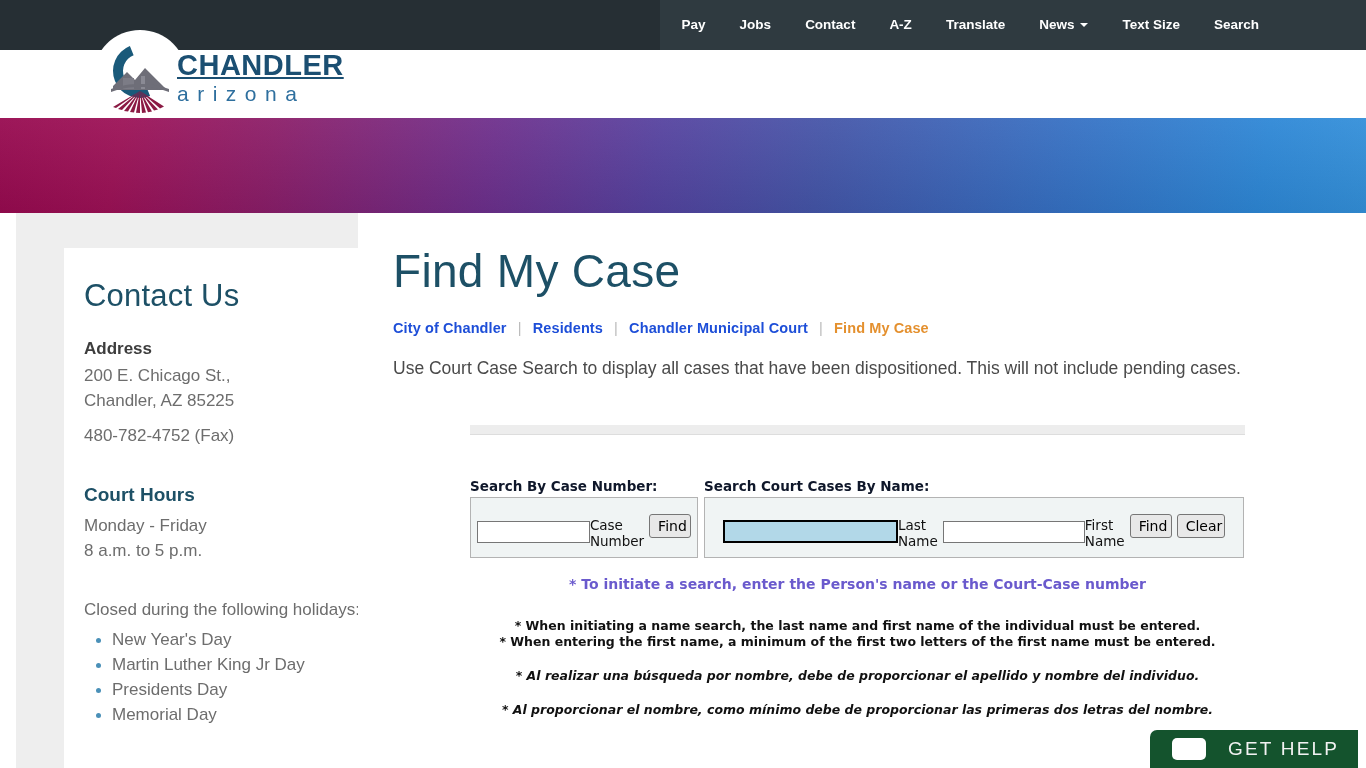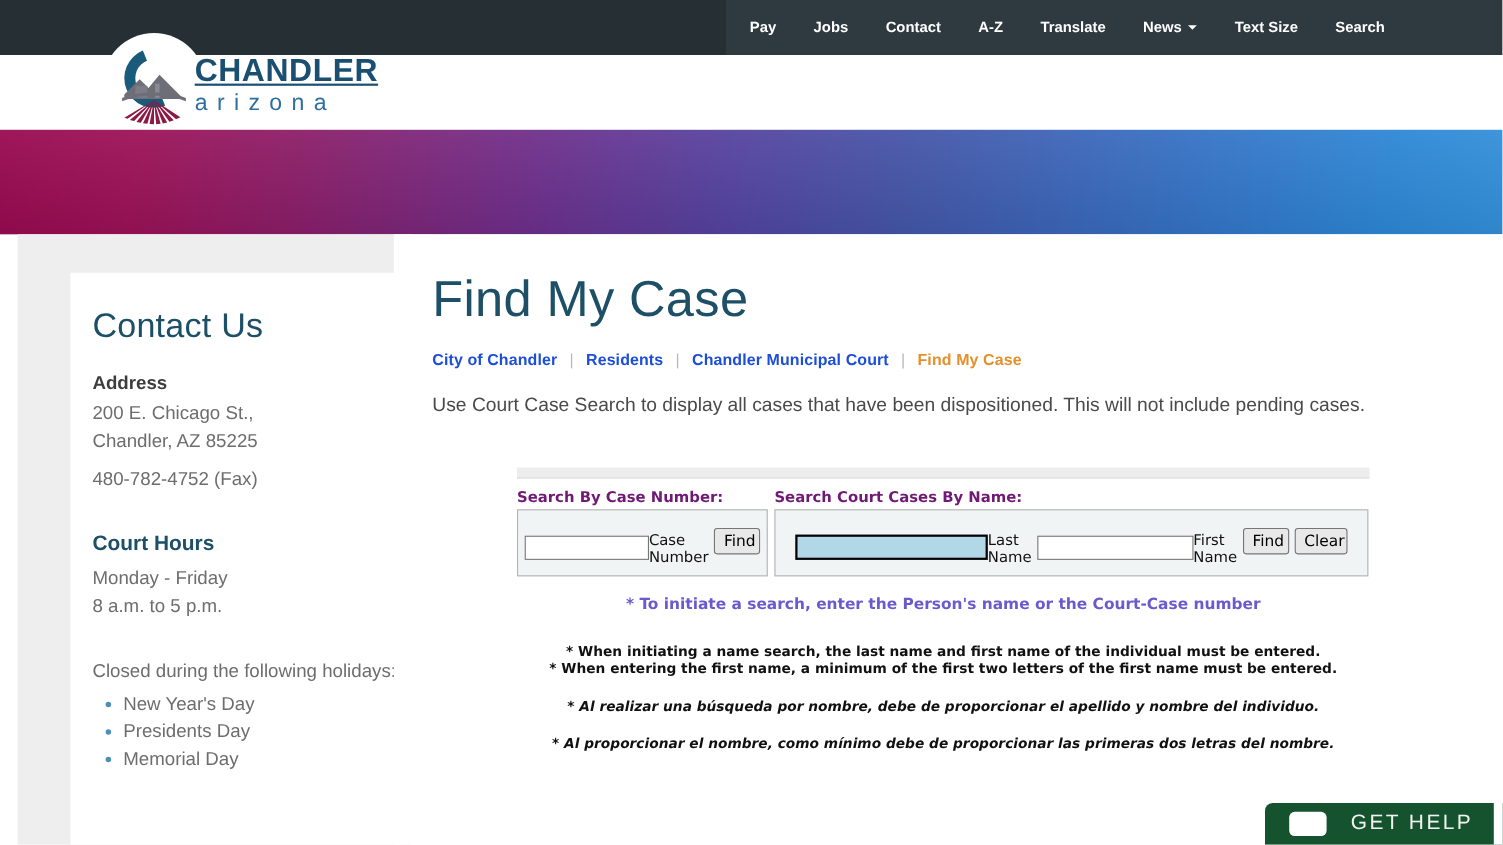--- a/index.html
+++ b/index.html
@@ -202,24 +202,25 @@
   .app-toolbar {
     width: 775px; height: 10px;
     background: #ededed;
     border-bottom: 1px solid #dddddd;
   }
   .fieldsets { display: flex; align-items: flex-start; gap: 6px; margin-top: 9px; }
   .fs { }
   .fs-legend {
     font-size: 13.5px;
     font-weight: bold;
-    color: #701a75;
+    color: #0f172a;
     margin-bottom: 3px;
     white-space: nowrap;
     font-family: "DejaVu Sans", sans-serif;
+    margin-top: 34px;
   }
   .fs-box {
     border: 1px solid #b3b3b3;
     background: #f0f4f4;
     padding: 16px 18px 8px 18px;
   }
   .fs-box.case { width: 228px; }
   .fs-box.name { width: 540px; }
   .ctrl-row { display: flex; align-items: flex-start; justify-content: center; gap: 5px; }
   .field-col { display: flex; flex-direction: row; align-items: center; }
@@ -396,20 +397,21 @@
 
         <div class="sidebar-p">480-782-4752 (Fax)</div>
 
         <div class="sidebar-h3 hours">Court Hours</div>
         <div class="sidebar-p tight">Monday - Friday</div>
         <div class="sidebar-p tight">8 a.m. to 5 p.m.</div>
 
         <div class="sidebar-p closed">Closed during the following holidays:</div>
         <ul class="holiday-list">
           <li>New Year's Day</li>
+          <li>Martin Luther King Jr Day</li>
           <li>Presidents Day</li>
           <li>Memorial Day</li>
         </ul>
       </div>
     </div>
 
     <div class="main">
       <h1 class="page-title">Find My Case</h1>
 
       <div class="breadcrumb">

